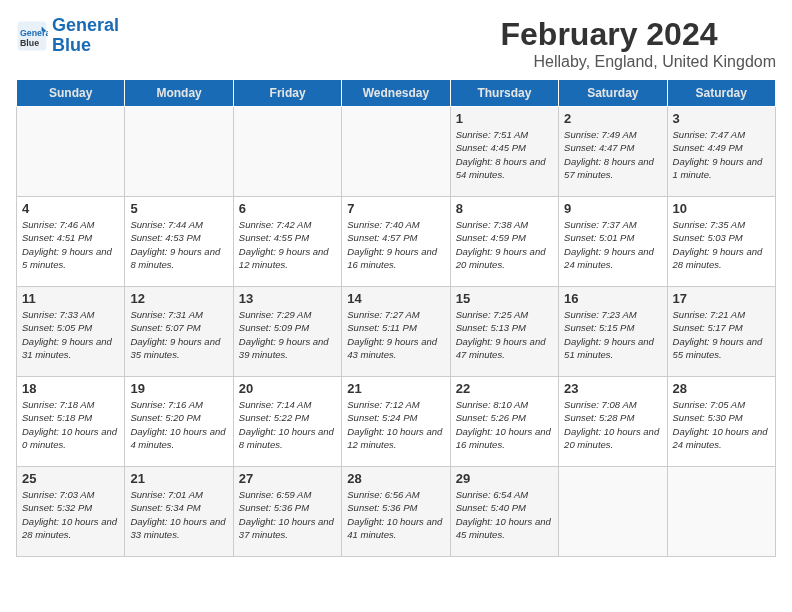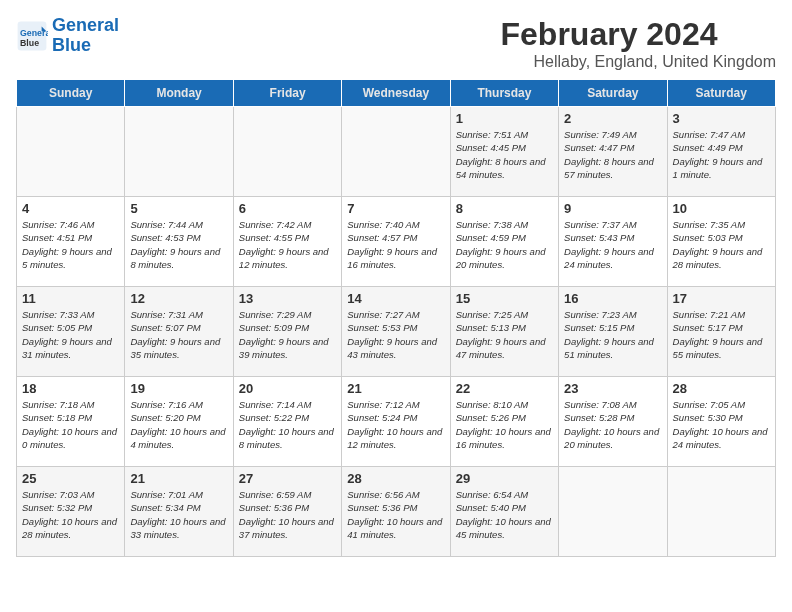--- a/index.html
+++ b/index.html
@@ -186,21 +186,21 @@
         <td>
           <span class="day-number">8</span>
           <div class="day-info">Sunrise: 7:38 AM
 Sunset: 4:59 PM
 Daylight: 9 hours
 and 20 minutes.</div>
         </td>
         <td>
           <span class="day-number">9</span>
           <div class="day-info">Sunrise: 7:37 AM
-Sunset: 5:43 PM
+Sunset: 5:01 PM
 Daylight: 9 hours
 and 24 minutes.</div>
         </td>
         <td>
           <span class="day-number">10</span>
           <div class="day-info">Sunrise: 7:35 AM
 Sunset: 5:03 PM
 Daylight: 9 hours
 and 28 minutes.</div>
         </td>
@@ -223,21 +223,21 @@
         <td>
           <span class="day-number">13</span>
           <div class="day-info">Sunrise: 7:29 AM
 Sunset: 5:09 PM
 Daylight: 9 hours
 and 39 minutes.</div>
         </td>
         <td>
           <span class="day-number">14</span>
           <div class="day-info">Sunrise: 7:27 AM
-Sunset: 5:53 PM
+Sunset: 5:11 PM
 Daylight: 9 hours
 and 43 minutes.</div>
         </td>
         <td>
           <span class="day-number">15</span>
           <div class="day-info">Sunrise: 7:25 AM
 Sunset: 5:13 PM
 Daylight: 9 hours
 and 47 minutes.</div>
         </td>

